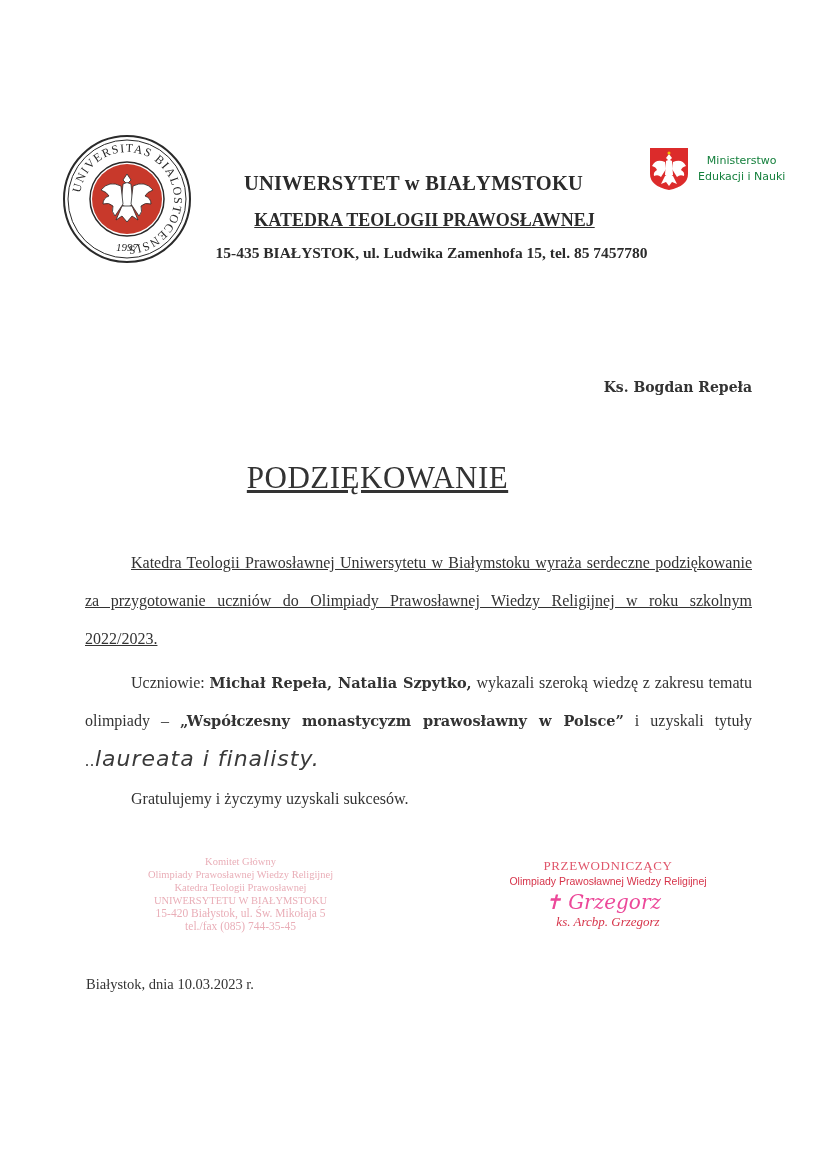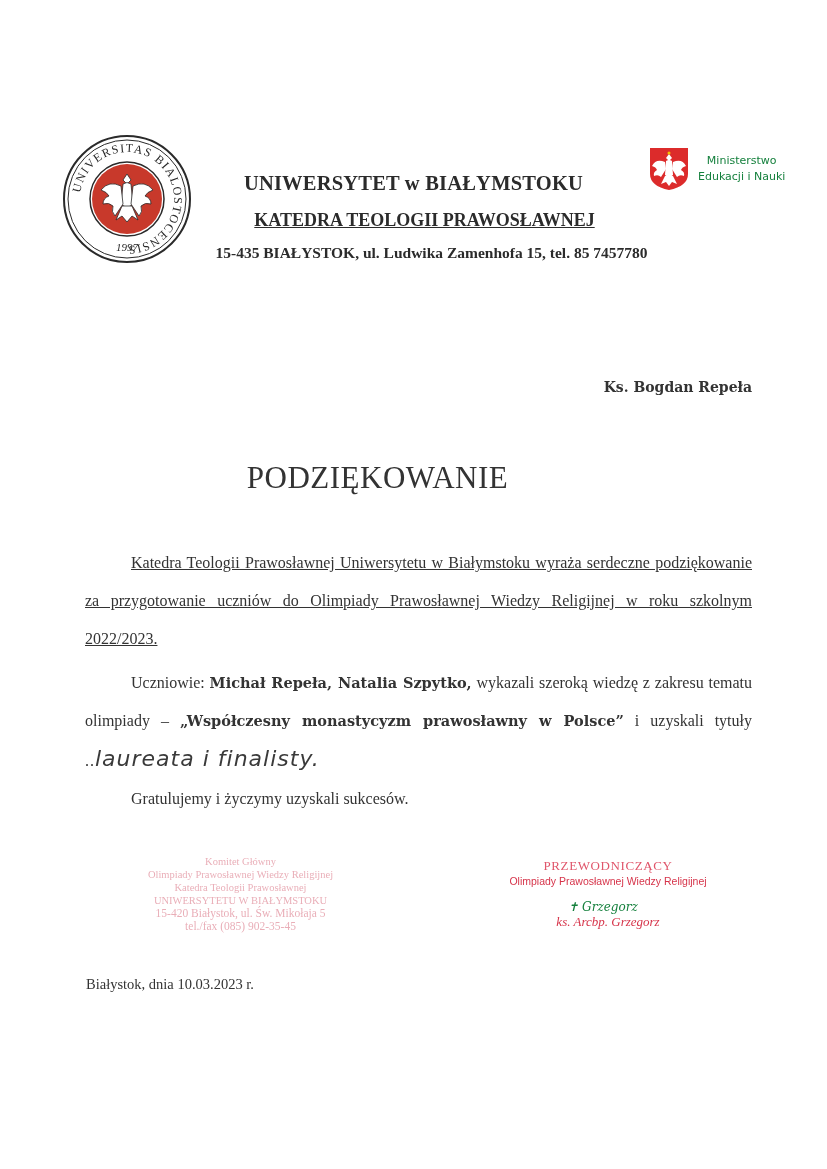--- a/index.html
+++ b/index.html
@@ -9,34 +9,34 @@
     #ministry{left:648px;top:146px;display:flex;align-items:center;}
     #ministry .emblem{width:42px;height:46px;}
     #ministry .mtext{margin-left:8px;font-family:"DejaVu Sans",sans-serif;font-size:11px;line-height:16px;color:#15803d;text-align:center;}
     #uni-name{left:0;width:827px;top:172px;text-align:center;}
     #uni-name span{display:inline-block;font-weight:bold;font-size:20.5px;letter-spacing:0.2px;color:#2b2b2b;text-align:right;}
     #dept-name{left:0;width:827px;top:210px;text-align:center;}
     #dept-name span{display:inline-block;margin-left:22px;font-weight:bold;font-size:18px;text-decoration:underline;color:#2b2b2b;}
     #address{left:0;width:827px;top:244px;text-align:center;}
     #address span{display:inline-block;margin-left:36px;font-weight:bold;font-size:15.5px;color:#2b2b2b;}
     #recipient{right:75px;top:379px;font-family:"DejaVu Serif",serif;font-weight:bold;font-size:14px;color:#333;}
-    #title{left:0;width:755px;top:460px;text-align:center;font-size:31px;letter-spacing:0.5px;color:#333;}
+    #title{left:0;width:755px;top:460px;text-align:center;font-size:31px;letter-spacing:0.5px;color:#333;text-decoration:underline;}
     .para{left:85px;width:667px;font-size:16px;line-height:38px;color:#333;text-align:justify;}
     #p1{top:544px;text-decoration:underline;}
     #p1 .indent{display:inline-block;width:46px;}
     #p2{top:664px;}
     #p3{top:780px;}
     .b{font-family:"DejaVu Serif",serif;font-weight:bold;font-size:14.5px;}
     .hand{font-family:"DejaVu Sans",sans-serif;font-style:italic;font-size:22px;color:#3a3a3a;letter-spacing:1px;}
     .dots{letter-spacing:1px;}
     #stamp-left{left:128px;top:855px;width:225px;text-align:center;color:#e49aa6;font-family:"Liberation Serif",serif;font-size:10.5px;line-height:13px;opacity:0.8;}
     #stamp-right{left:508px;top:858px;width:200px;text-align:center;color:#d6344a;}
     #stamp-right .t1{font-family:"Liberation Serif",serif;font-size:13px;letter-spacing:0.6px;color:#e0566b;}
     #stamp-right .t2{font-family:"Liberation Sans",sans-serif;font-size:10.5px;margin-top:1px;}
-    #stamp-right .sig{font-family:"DejaVu Serif",serif;font-style:italic;font-size:12px;color:#15803d;margin:13px 0 0 -10px;}
+    #stamp-right .sig{font-family:"DejaVu Serif",serif;font-style:italic;font-size:20px;color:#ec4899;margin:3px 0 0 -10px;}
     #stamp-right .t3{font-family:"Liberation Serif",serif;font-style:italic;font-size:13px;}
     #date{left:86px;top:976px;font-family:Liberation Serif, serif;font-size:14.5px;color:#333;}
   </style>
 </head>
 <body>
 
 <div id="seal" class="abs">
   <svg width="130" height="130" viewBox="0 0 130 130">
     <defs>
       <path id="ringPath" d="M65,65 m-47,0 a47,47 0 1,1 94,0 a47,47 0 1,1 -94,0"></path>
@@ -91,21 +91,21 @@
 <div id="p2" class="abs para"><span class="indent" style="display:inline-block;width:46px;"></span><span>Uczniowie: </span><span class="b">Michał Repeła, Natalia Szpytko,</span><span> wykazali szeroką wiedzę z zakresu tematu olimpiady – </span><span class="b">„Współczesny monastycyzm prawosławny w Polsce”</span><span> i uzyskali tytuły </span><span class="dots">..</span><span class="hand">laureata i finalisty.</span></div>
 
 <div id="p3" class="abs para"><span style="display:inline-block;width:46px;"></span><span>Gratulujemy i życzymy uzyskali sukcesów.</span></div>
 
 <div id="stamp-left" class="abs">
   <div>Komitet Główny</div>
   <div>Olimpiady Prawosławnej Wiedzy Religijnej</div>
   <div>Katedra Teologii Prawosławnej</div>
   <div>UNIWERSYTETU W BIAŁYMSTOKU</div>
   <div style="font-size:11.5px;">15-420 Białystok, ul. Św. Mikołaja 5</div>
-  <div style="font-size:11.5px;">tel./fax (085) 902-35-45</div>
+  <div style="font-size:11.5px;">tel./fax (085) 744-35-45</div>
 </div>
 
 <div id="stamp-right" class="abs">
   <div class="t1">PRZEWODNICZĄCY</div>
   <div class="t2">Olimpiady Prawosławnej Wiedzy Religijnej</div>
   <div class="sig">✝ Grzegorz</div>
   <div class="t3">ks. Arcbp. Grzegorz</div>
 </div>
 
 <div id="date" class="abs">Białystok, dnia 10.03.2023 r.</div>

